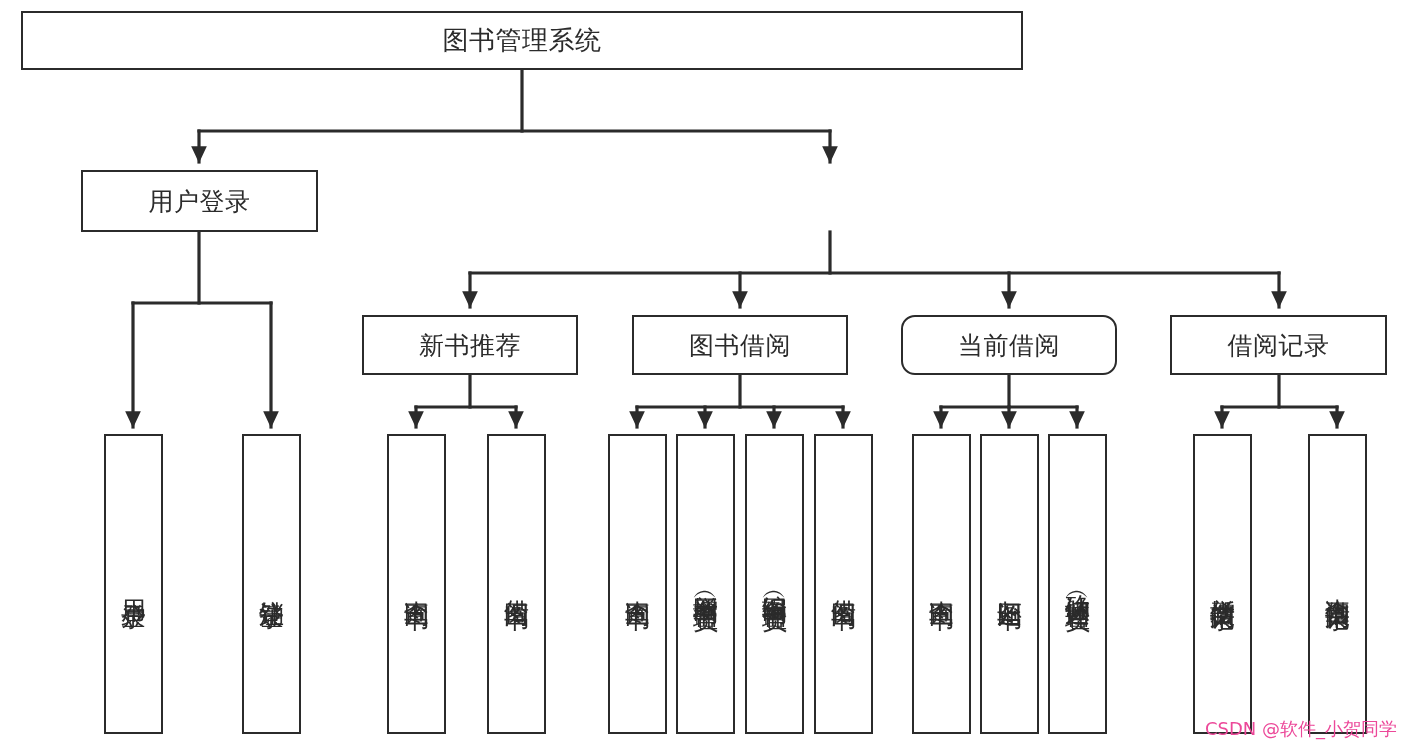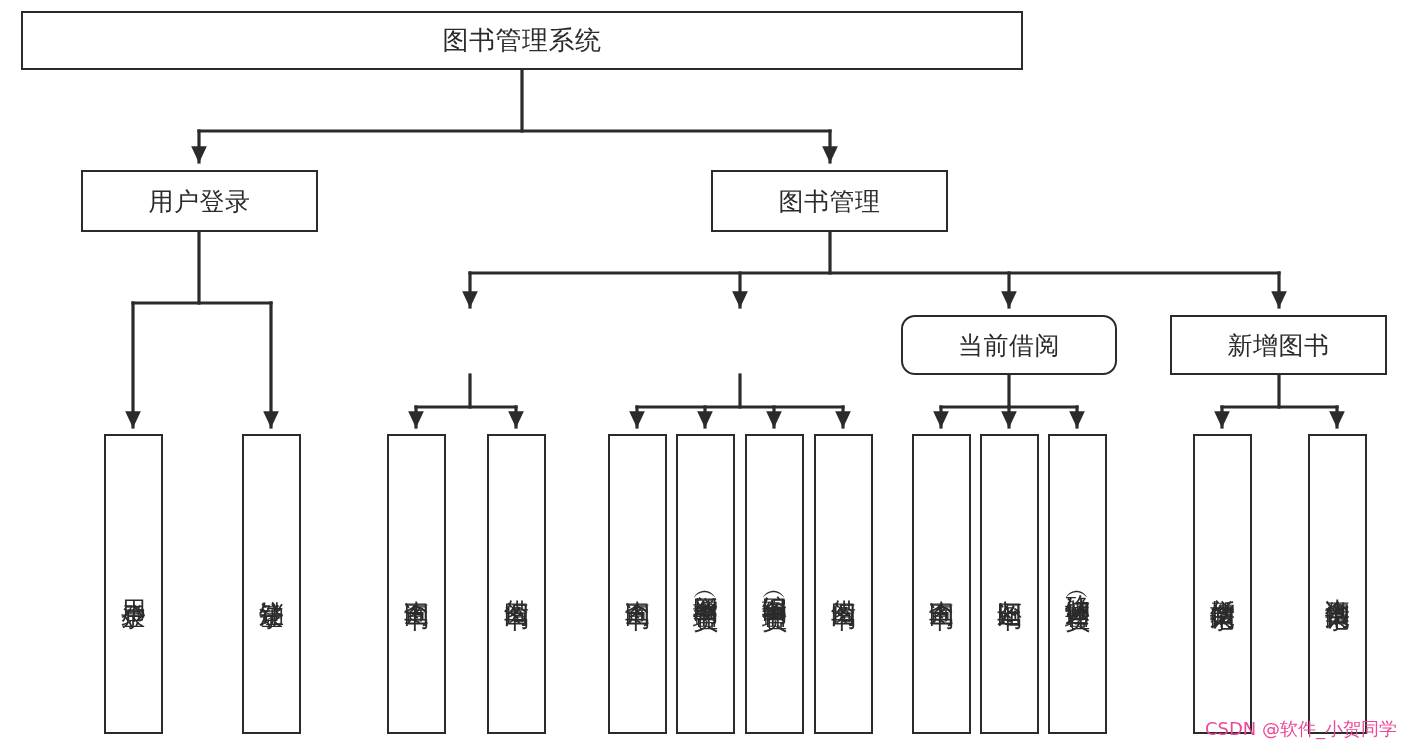--- a/index.html
+++ b/index.html
@@ -133,32 +133,35 @@
   </svg>
 
   <div class="node horiz root" style="left:21px; top:11px; width:1002px; height:59px;">
     <span class="label">图书管理系统</span>
   </div>
 
   <div class="node horiz" style="left:81px; top:170px; width:237px; height:62px;">
     <span class="label">用户登录</span>
   </div>
 
-  <div class="node horiz" style="left:711px; top:170px; width:237px; height:62px;">
-    <span class="label">图书管理</span>
-  </div>
-
-
+
+  <div class="node horiz" style="left:362px; top:315px; width:216px; height:60px;">
+    <span class="label">新书推荐</span>
+  </div>
+
+  <div class="node horiz" style="left:632px; top:315px; width:216px; height:60px;">
+    <span class="label">图书借阅</span>
+  </div>
 
   <div class="node horiz" style="left:901px; top:315px; width:216px; height:60px;border-radius:14px;">
     <span class="label">当前借阅</span>
   </div>
 
   <div class="node horiz" style="left:1170px; top:315px; width:217px; height:60px;">
-    <span class="label">新增图书</span>
+    <span class="label">借阅记录</span>
   </div>
 
   <div class="node vert" style="left:104px; top:434px; width:59px; height:300px;">
     <span class="label">用户登录</span>
   </div>
 
   <div class="node vert" style="left:242px; top:434px; width:59px; height:300px;">
     <span class="label">注销登录</span>
   </div>
 

